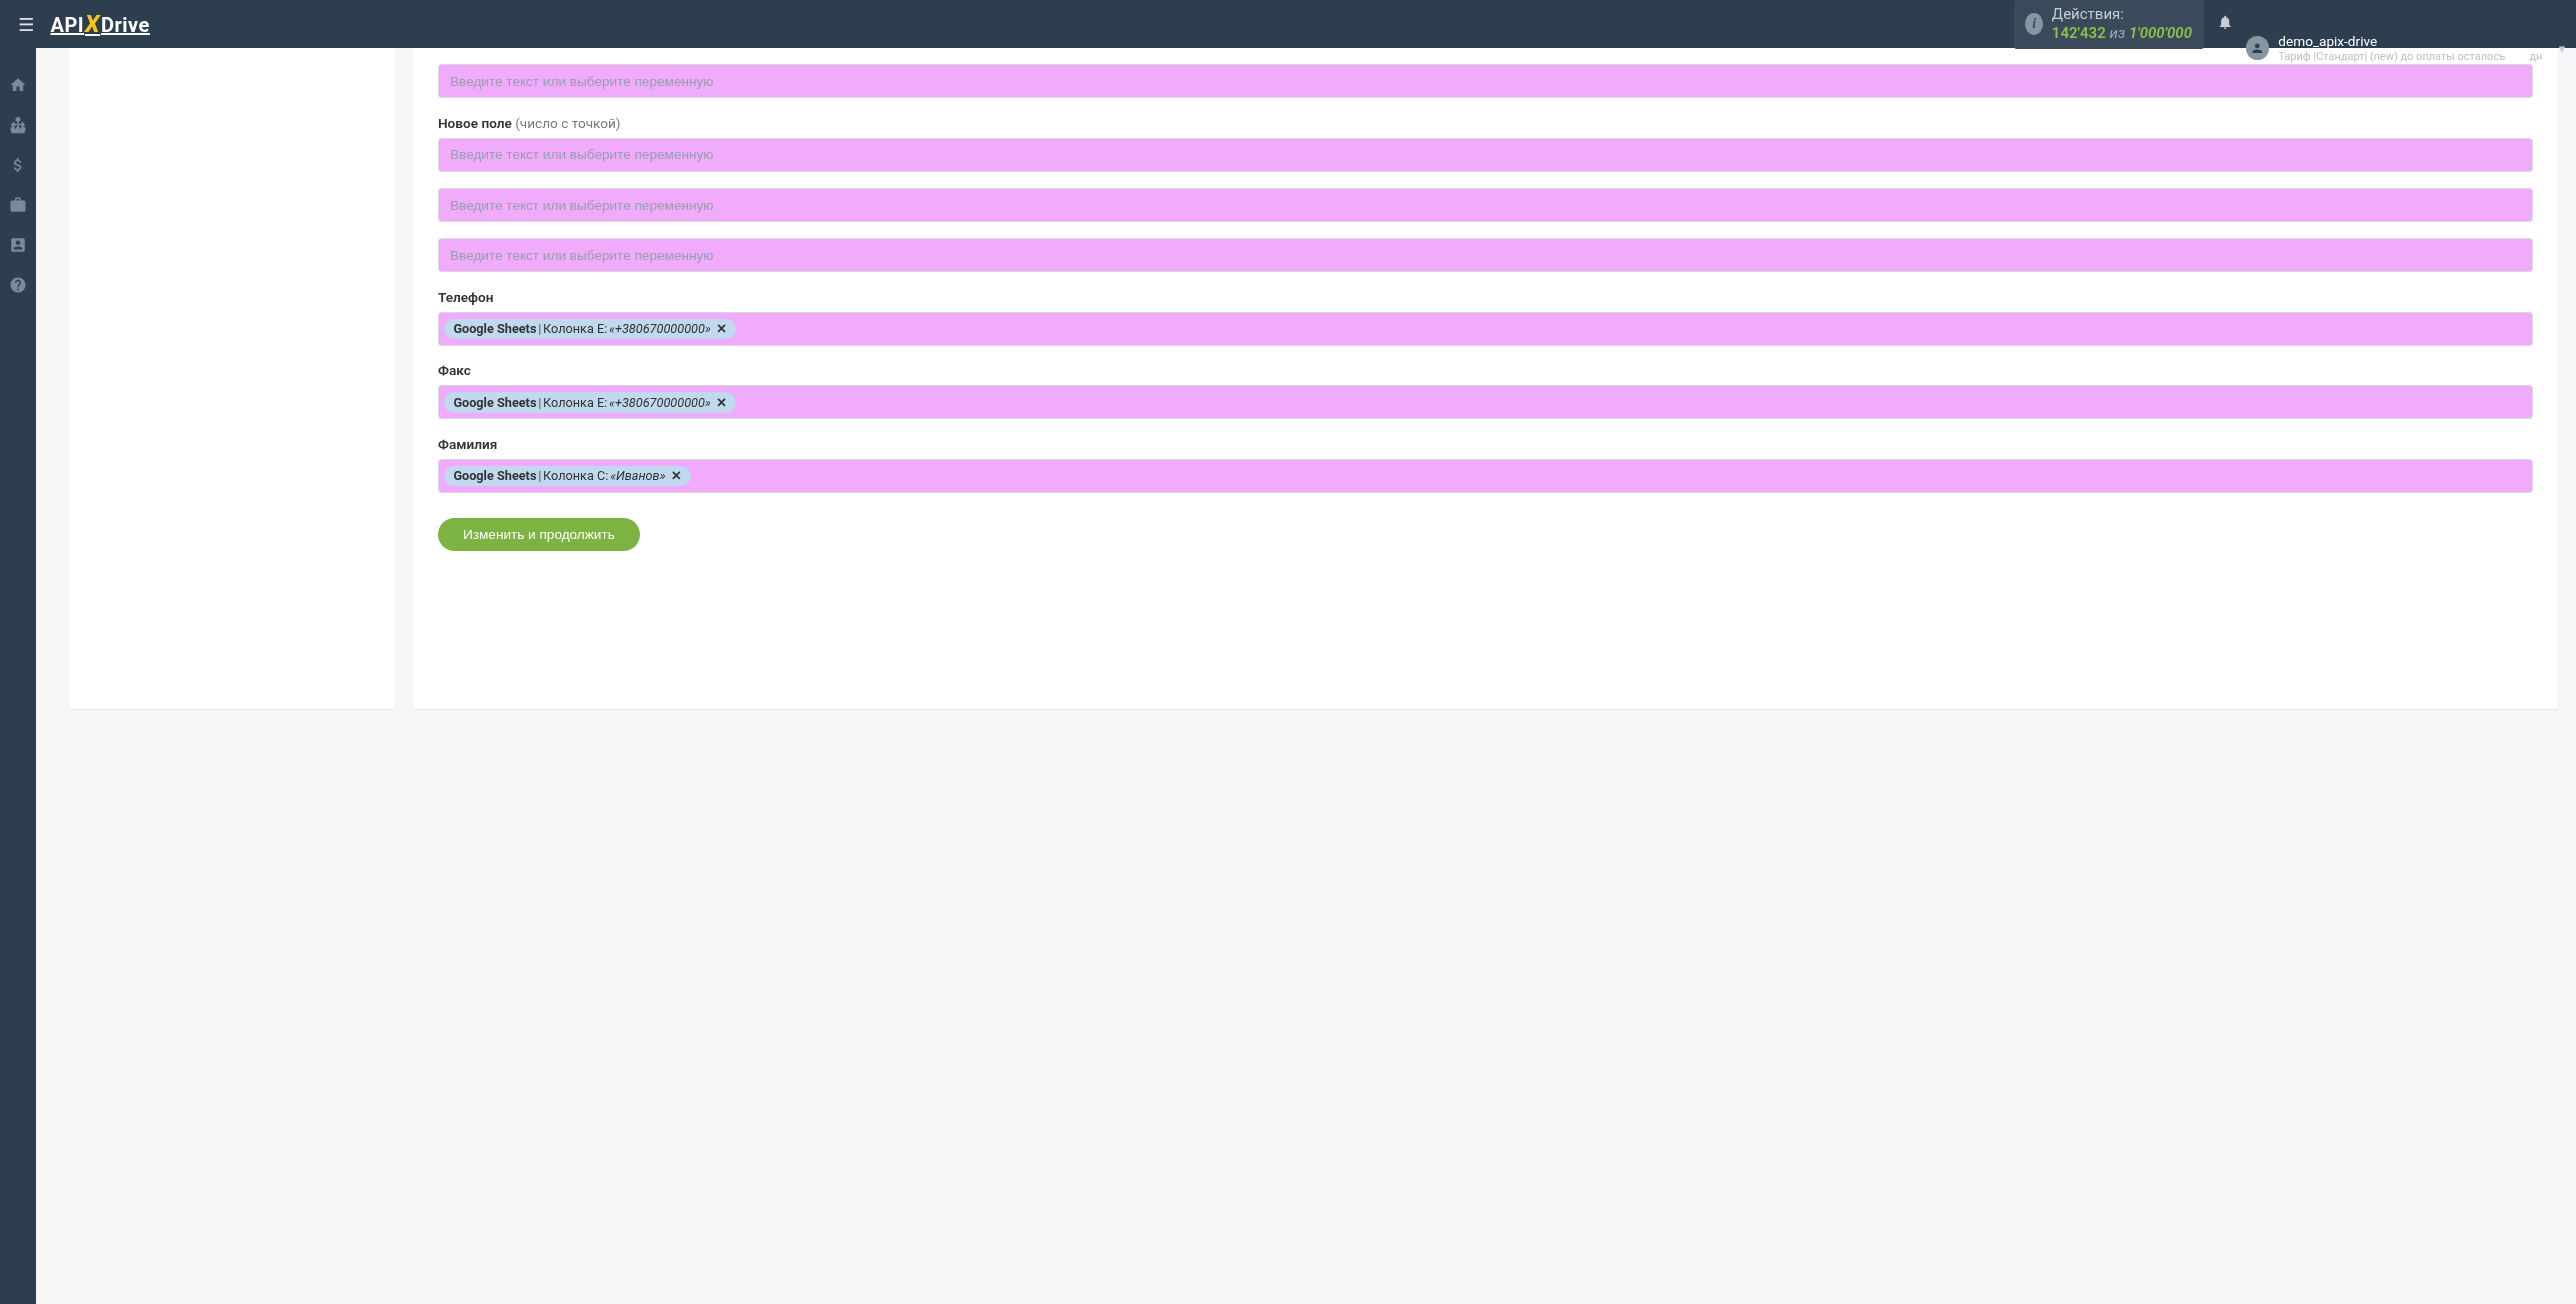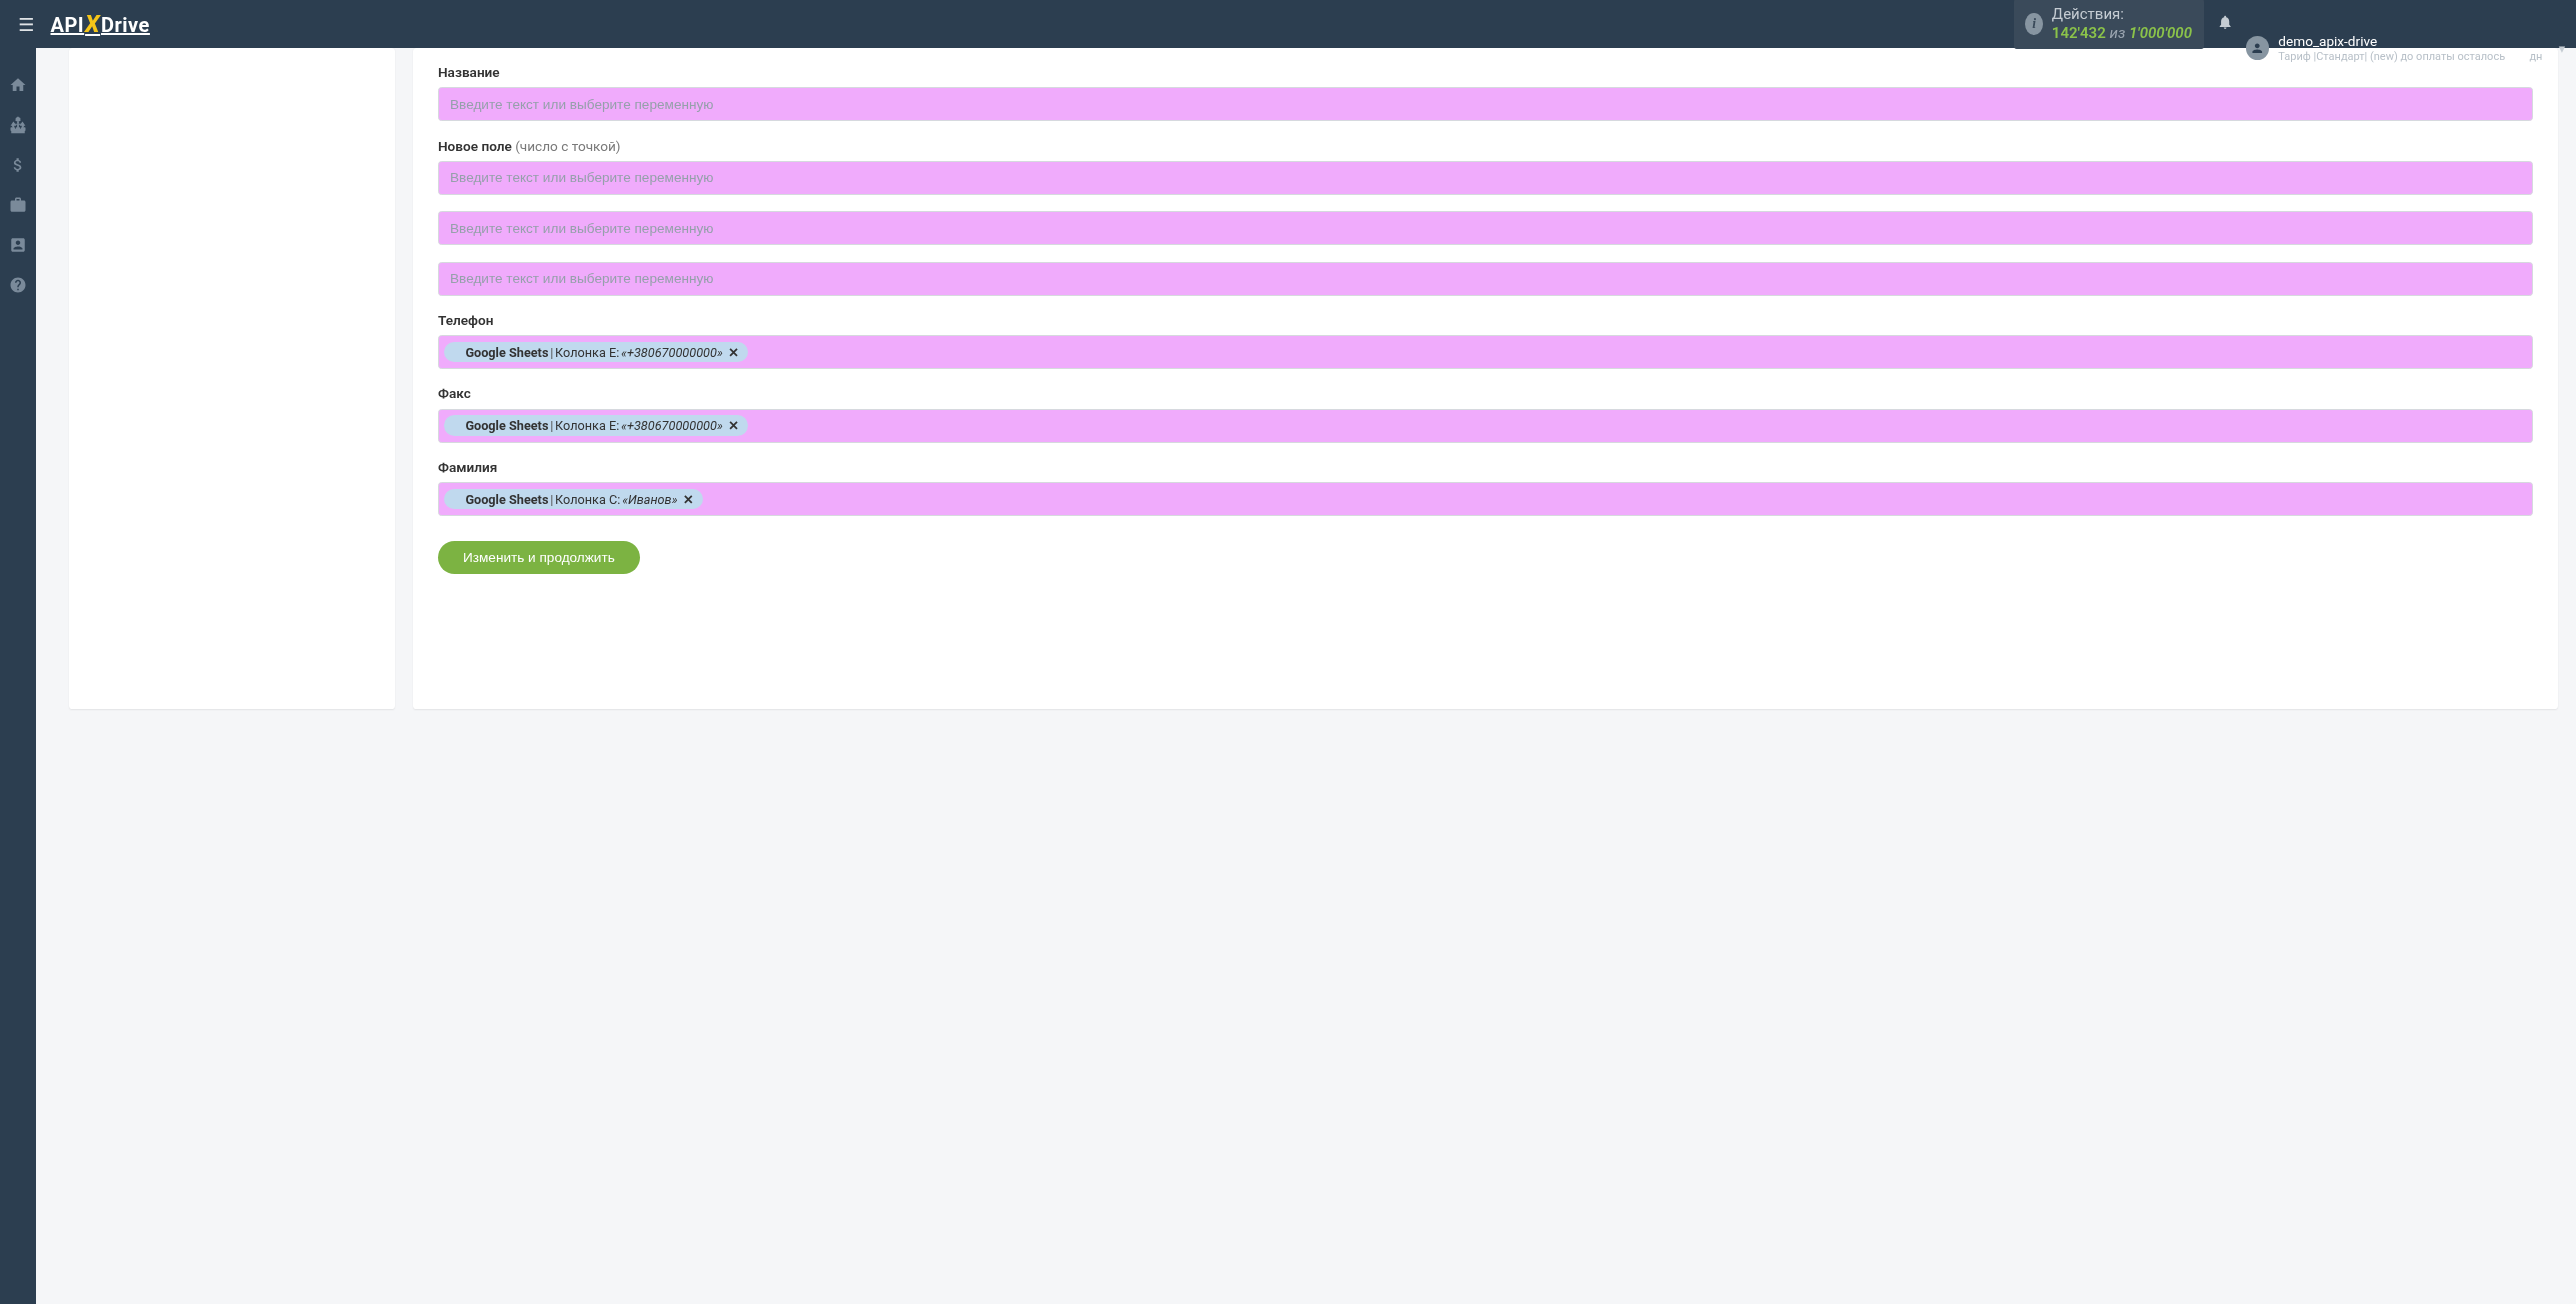--- a/index.html
+++ b/index.html
@@ -255,21 +255,20 @@
       border-radius: 11px;
       padding: 2.7px 9px;
       font-size: 12.7px;
       color: #333;
       display: inline-flex;
       align-items: center;
       gap: 1.8px;
     }
     .tag-source {
       font-weight: 700;
-      margin-left: 12px;
     }
     .tag-sep {
       color: #555;
     }
     .tag-col {
       color: #333;
     }
     .tag-val {
       font-style: italic;
       color: #333;
@@ -374,21 +373,20 @@
           <path d="M12 2C6.5 2 2 6.5 2 12s4.5 10 10 10 10-4.5 10-10S17.5 2 12 2zm1 17h-2v-2h2v2zm2.1-7.7l-.9.9c-.7.7-1.2 1.3-1.2 2.8h-2v-.5c0-1.1.4-2.1 1.2-2.8l1.2-1.3c.4-.3.6-.8.6-1.4 0-1.1-.9-2-2-2s-2 .9-2 2H8c0-2.2 1.8-4 4-4s4 1.8 4 4c0 .9-.4 1.7-.9 2.3z"></path>
         </svg>
     </div>
   </nav>
 
   <div class="content-area">
     <div class="left-panel"></div>
     <div class="main-panel">
       <div id="form-fields">
           <div class="form-group">
-            <label class="form-label">Название</label>
             <div class="form-input">
               <input type="text" placeholder="Введите текст или выберите переменную" style="">
             </div>
           </div>
           <div class="form-group">
             <label class="form-label">Новое поле<span class="form-label-hint"> (число с точкой)</span></label>
             <div class="form-input">
               <input type="text" placeholder="Введите текст или выберите переменную" style="">
             </div>
           </div>

